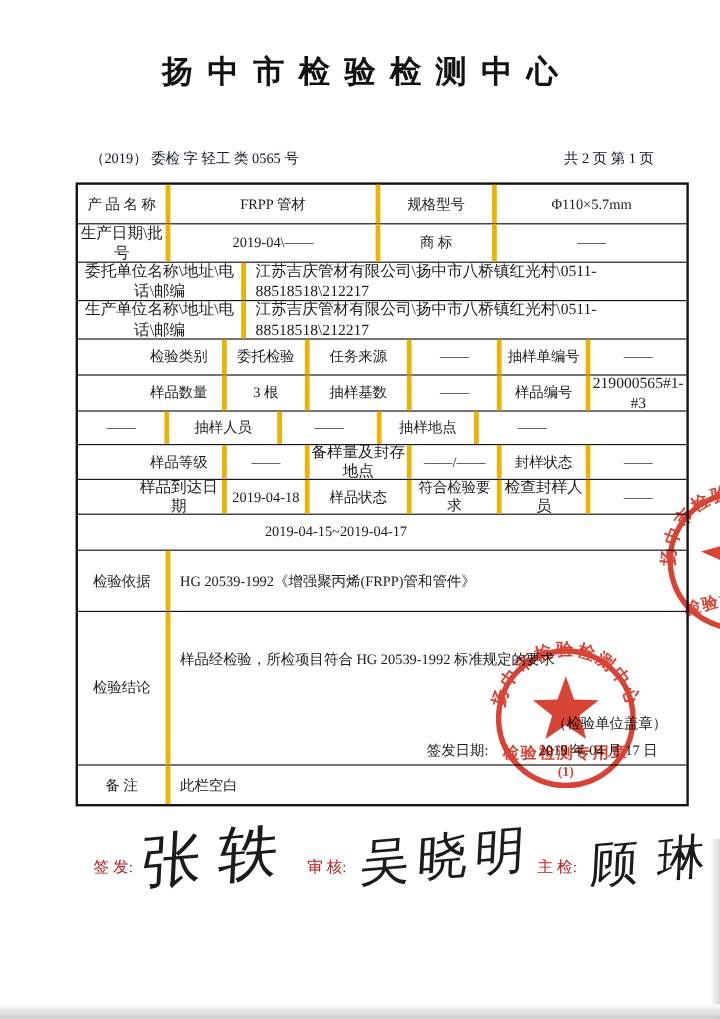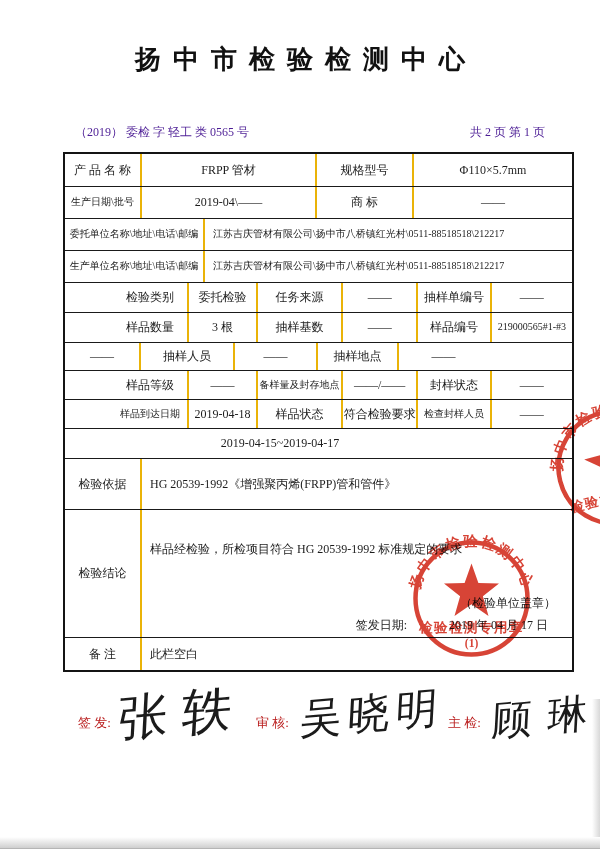--- a/index.html
+++ b/index.html
@@ -19,38 +19,38 @@
     letter-spacing:12px;text-indent:12px;color:#111;
   }
   .report-title{
     position:absolute;top:86px;left:0;width:600px;
     text-align:center;font-size:29px;font-weight:bold;
     letter-spacing:5px;text-indent:5px;color:#111;
   }
   .doc-line{
     position:absolute;top:124px;left:75px;right:55px;
     display:flex;justify-content:space-between;
-    font-size:12px;color:#4c1d95;
+    font-size:12px;color:#0f172a;
   }
   
   .rpt-table{
     position:absolute;left:63px;top:152px;width:507px;
     border:2px solid #141414;background:transparent;
   }
   .trow{display:flex;width:507px;box-sizing:border-box;border-bottom:1px solid #1a1a1a;}
   .trow:last-child{border-bottom:none;}
   .cell{
-    box-sizing:border-box;border-right:2px solid #eab308;
+    box-sizing:border-box;border-right:4px solid #eab308;
     display:flex;align-items:center;justify-content:center;
     font-size:12px;line-height:1.25;text-align:center;
     overflow:hidden;
   }
   .cell:last-child{border-right:none;}
   .cell.left{justify-content:flex-start;text-align:left;padding-left:8px;}
-  .cell.small{font-size:10px;}
+  .cell.small{font-size:13px;}
   
   .wa1{width:77px;}  .wa2{width:175px;} .wa3{width:97px;}  .wa4{width:158px;}
   .wb1{width:140px;} .wb2{width:347px;}
   .wc1{width:84px;margin-left:48px;}  .wc2{width:76px;}  .wc3{width:94px;}  .wc4{width:83px;}
   .wc5{width:81px;}  .wc6{width:89px;}
   .wd1{width:77px;}  .wd2{width:430px;}
   
   .h33{height:33px;} .h32{height:32px;} .h30{height:30px;}
   .h28{height:28px;} .h29{height:29px;} .h51{height:51px;}
   .h128{height:128px;}

